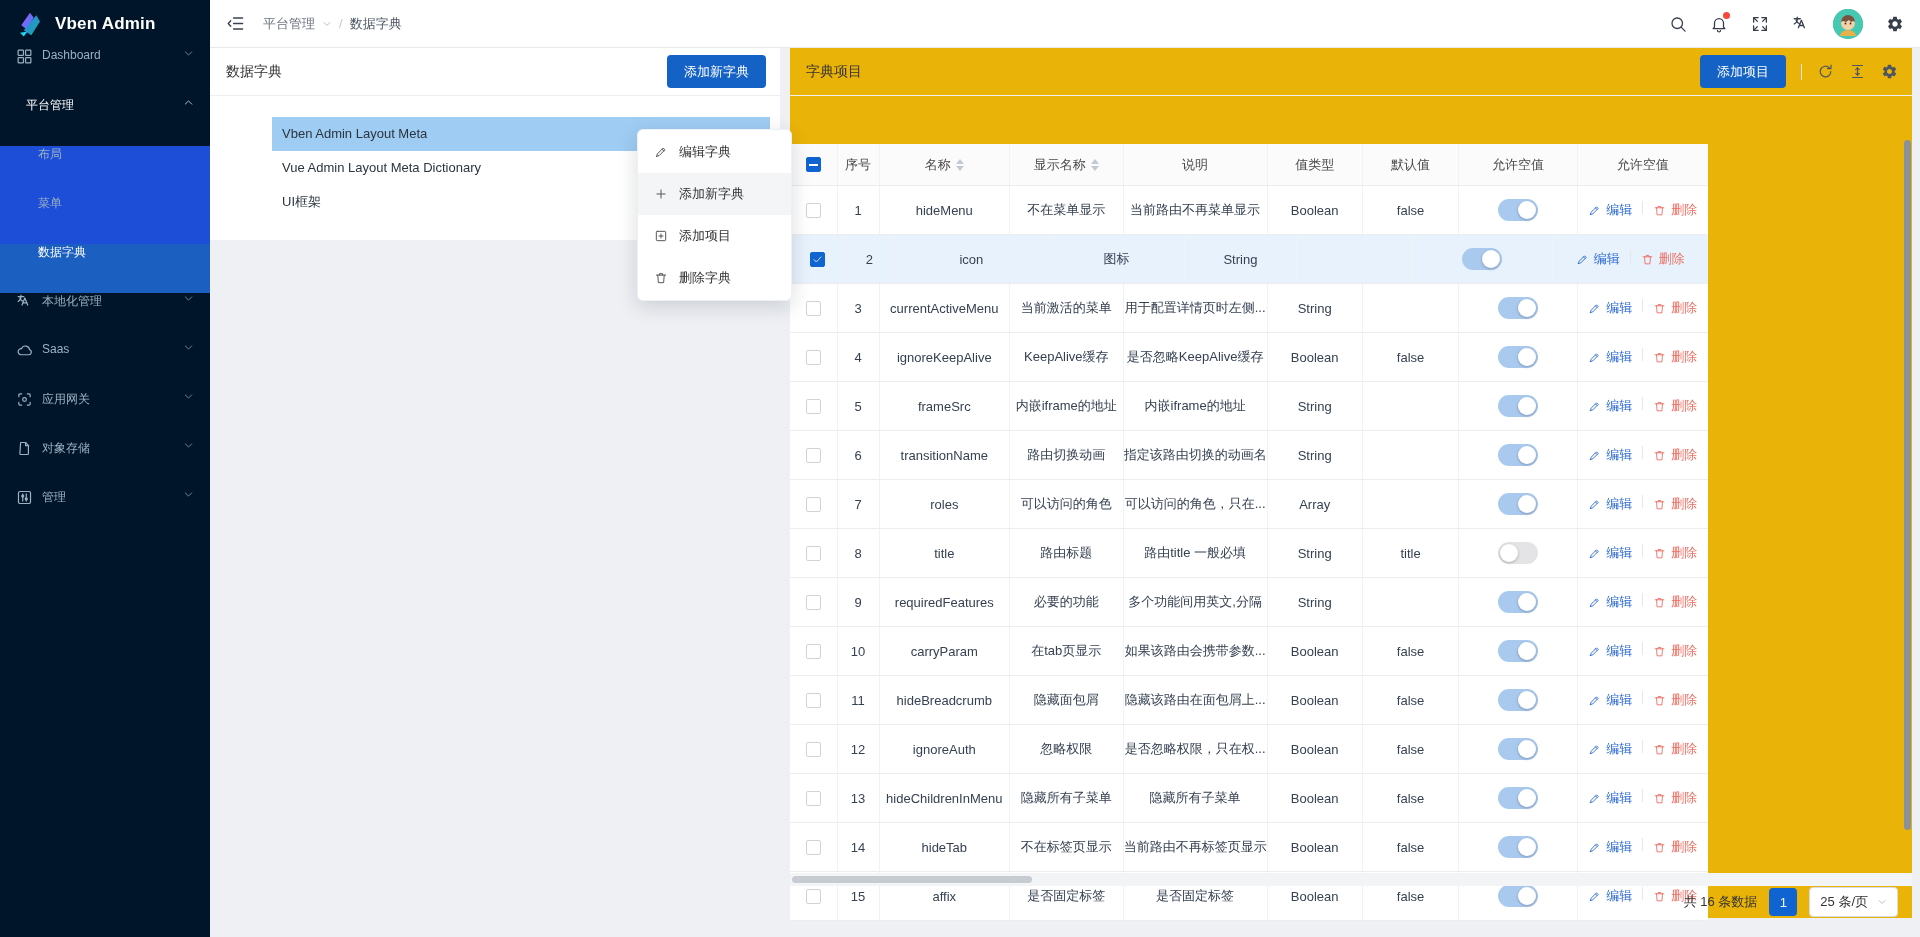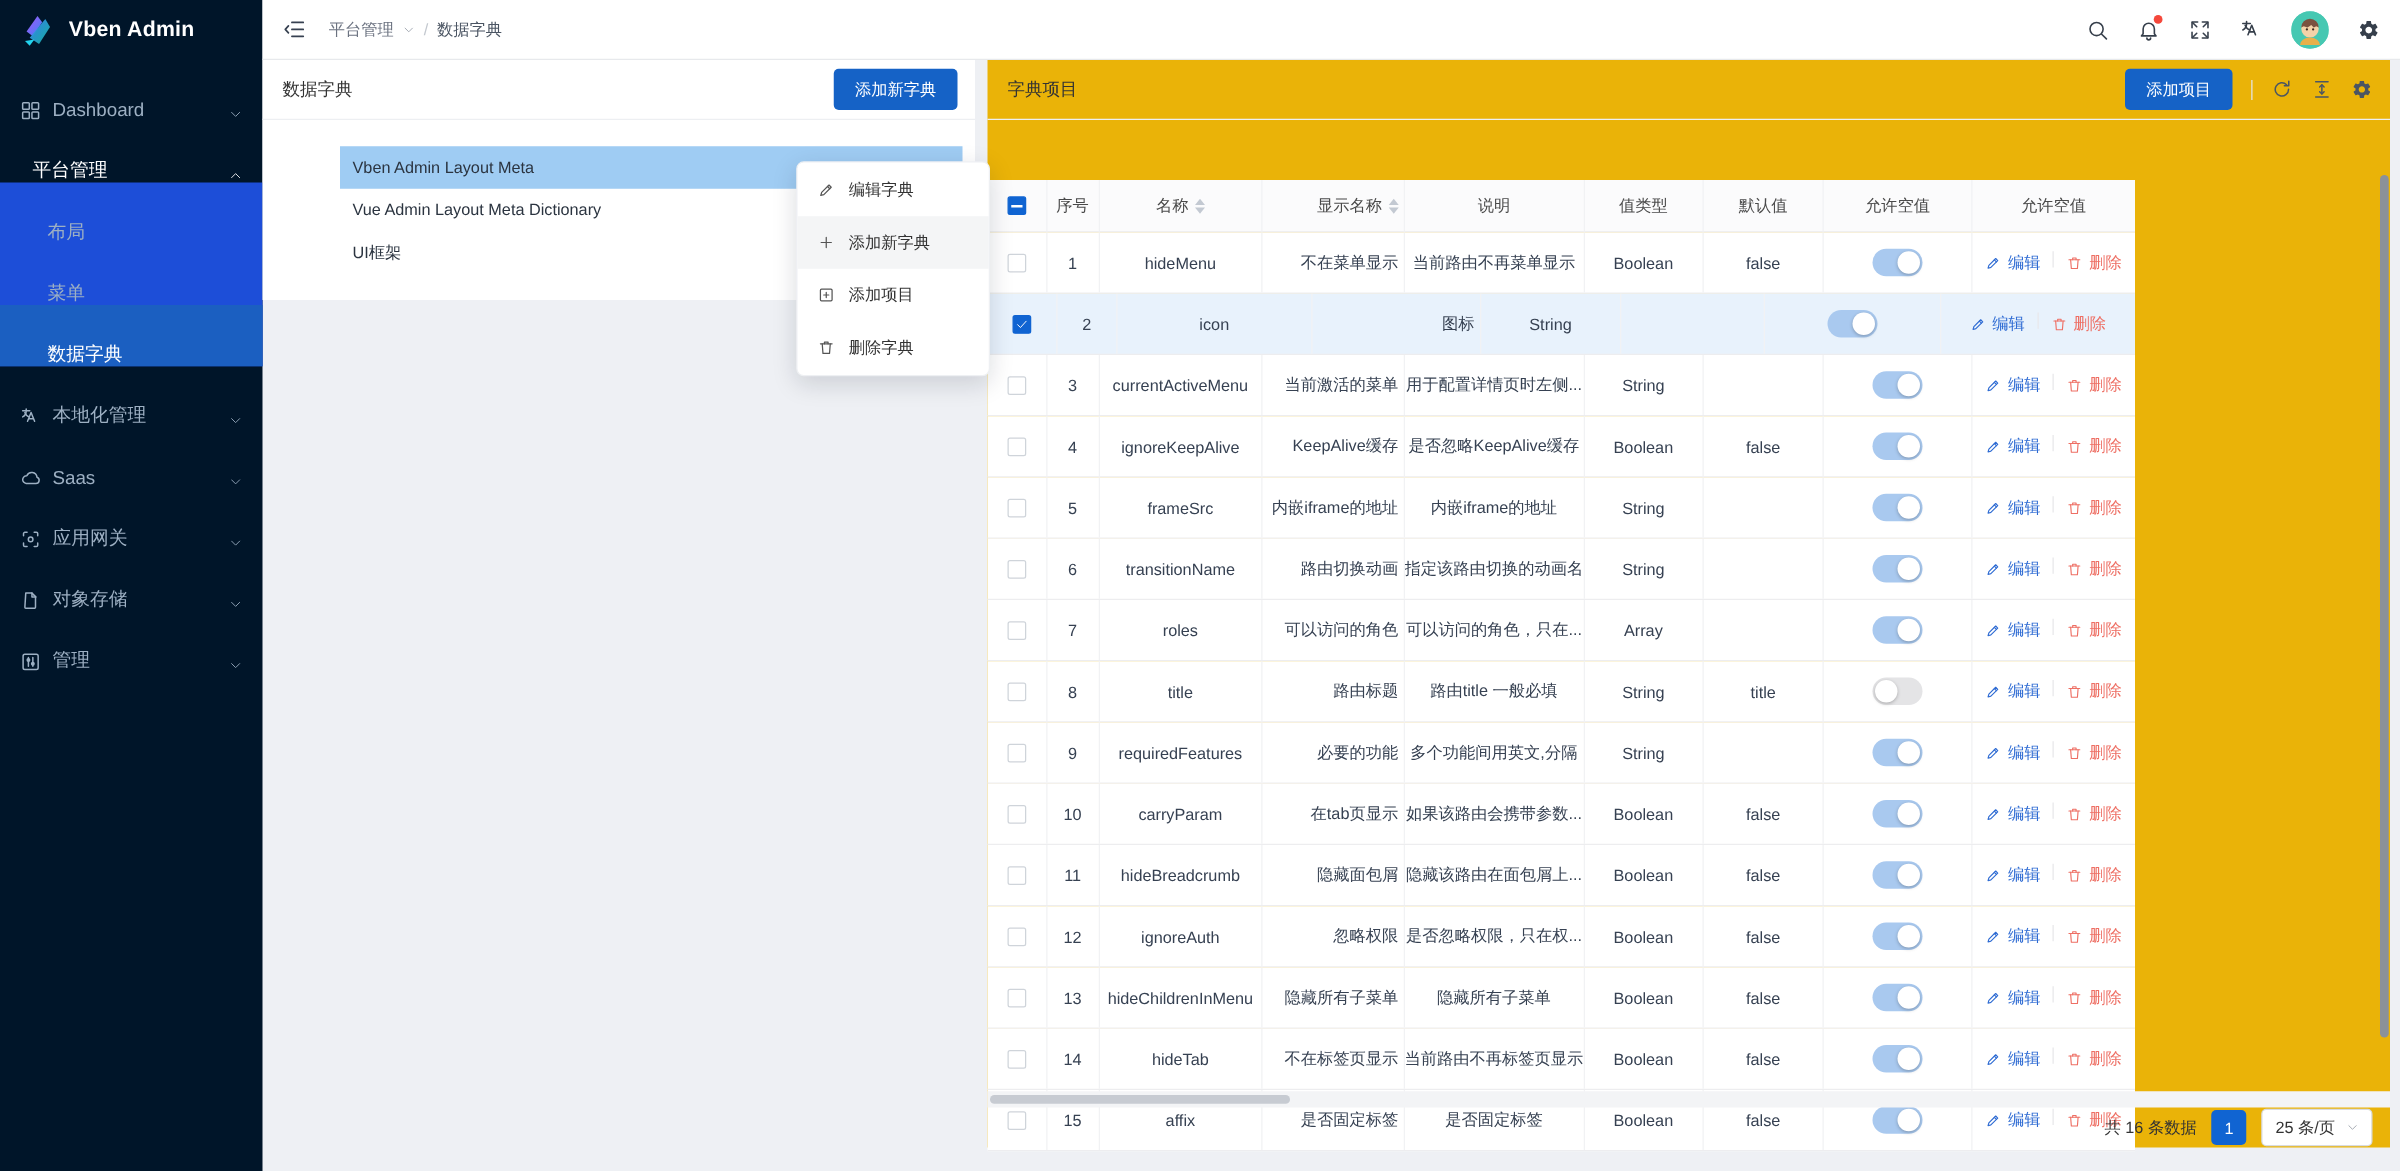--- a/index.html
+++ b/index.html
@@ -5,21 +5,21 @@
   * { margin:0; padding:0; box-sizing:border-box; }
   html,body { width:1920px; height:937px; overflow:hidden; }
   body { background:#eef0f4; font-family:"Liberation Sans", sans-serif; position:relative; color:#333; }
   svg { display:block; }
 
   
   .sidebar { position:absolute; left:0; top:0; width:210px; height:937px; background:#001529; }
   .logo { height:48px; display:flex; align-items:center; gap:10px; padding-left:15px; }
   .logo-text { color:#fff; font-size:17px; font-weight:bold; letter-spacing:.2px; }
   .menu { position:absolute; top:48px; left:0; right:0; }
-  .m-item { height:49px; display:flex; align-items:flex-end; padding:0 16px; color:#9db0c3; font-size:15px; cursor:pointer; }
+  .m-item { height:49px; display:flex; align-items:flex-start; padding:0 16px; color:#9db0c3; font-size:12px; cursor:pointer; }
   .m-item .mi-icon { width:17px; height:17px; margin-right:9px; flex:0 0 auto; }
   .m-item .chev { margin-left:auto; width:11px; height:11px; opacity:.9; }
   .m-item.open { color:#ffffff; padding-left:26px; }
   .m-group { background:#1d4ed8; }
   .m-sub { padding-left:38px; }
   .m-sub.active { background:#1b5fc1; color:#fff; }
 
   
   .header { position:absolute; left:210px; top:0; width:1710px; height:48px; background:#fff;
             border-bottom:1px solid #e7e9ec; display:flex; align-items:center; padding:0 16px; }
@@ -53,21 +53,21 @@
 
   
   .tbl { position:absolute; left:0; top:96px; width:918px; }
   .thead { height:42px; display:flex; background:#fbfbfc; border-bottom:1px solid #ececec;
            font-size:13px; color:#4a4a4a; }
   .trow { height:49px; display:flex; border-bottom:1px solid #ededef; font-size:13px; color:#364152; background:#fff; }
   .trow.sel { background:#e8f2fc; }
   .cell { height:100%; display:flex; align-items:center; justify-content:center;
           border-right:1px solid #f1f2f4; overflow:hidden; white-space:nowrap; padding:0 4px; }
   .cell:last-child { border-right:none; }
-  .c0{width:57px;} .c1{width:50px;} .c2{width:160px;} .c3{width:139px;justify-content:flex-end;} .c4{width:177px;}
+  .c0{width:57px;} .c1{width:50px;} .c2{width:160px;} .c3{width:139px;} .c4{width:177px;}
   .c5{width:116px;} .c6{width:118px;} .c7{width:145px;} .c8{width:160px;}
   .sorter { display:flex; flex-direction:column; gap:2px; margin-left:5px; }
   .car-up { width:0; height:0; border-left:4px solid transparent; border-right:4px solid transparent; border-bottom:5px solid #c3c9d2; }
   .car-dn { width:0; height:0; border-left:4px solid transparent; border-right:4px solid transparent; border-top:5px solid #c3c9d2; }
 
   .checkbox { width:15px; height:15px; border:1px solid #cfd4da; border-radius:2px; background:#fff;
               display:flex; align-items:center; justify-content:center; cursor:pointer; }
   .checkbox.checked, .checkbox.ind { background:#1064d2; border-color:#1064d2; }
   .checkbox svg { width:11px; height:11px; color:#fff; }
   .ind-dash { width:9px; height:2px; background:#fff; }

